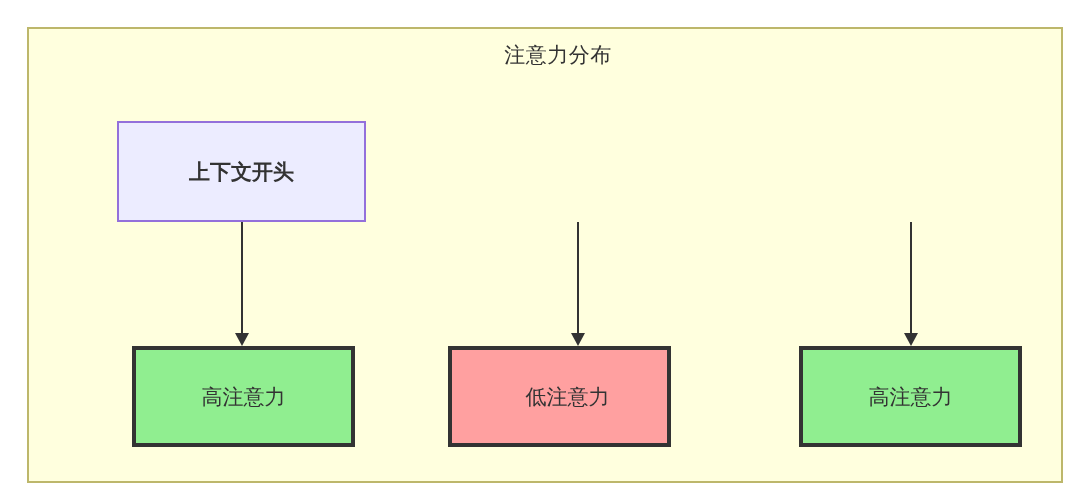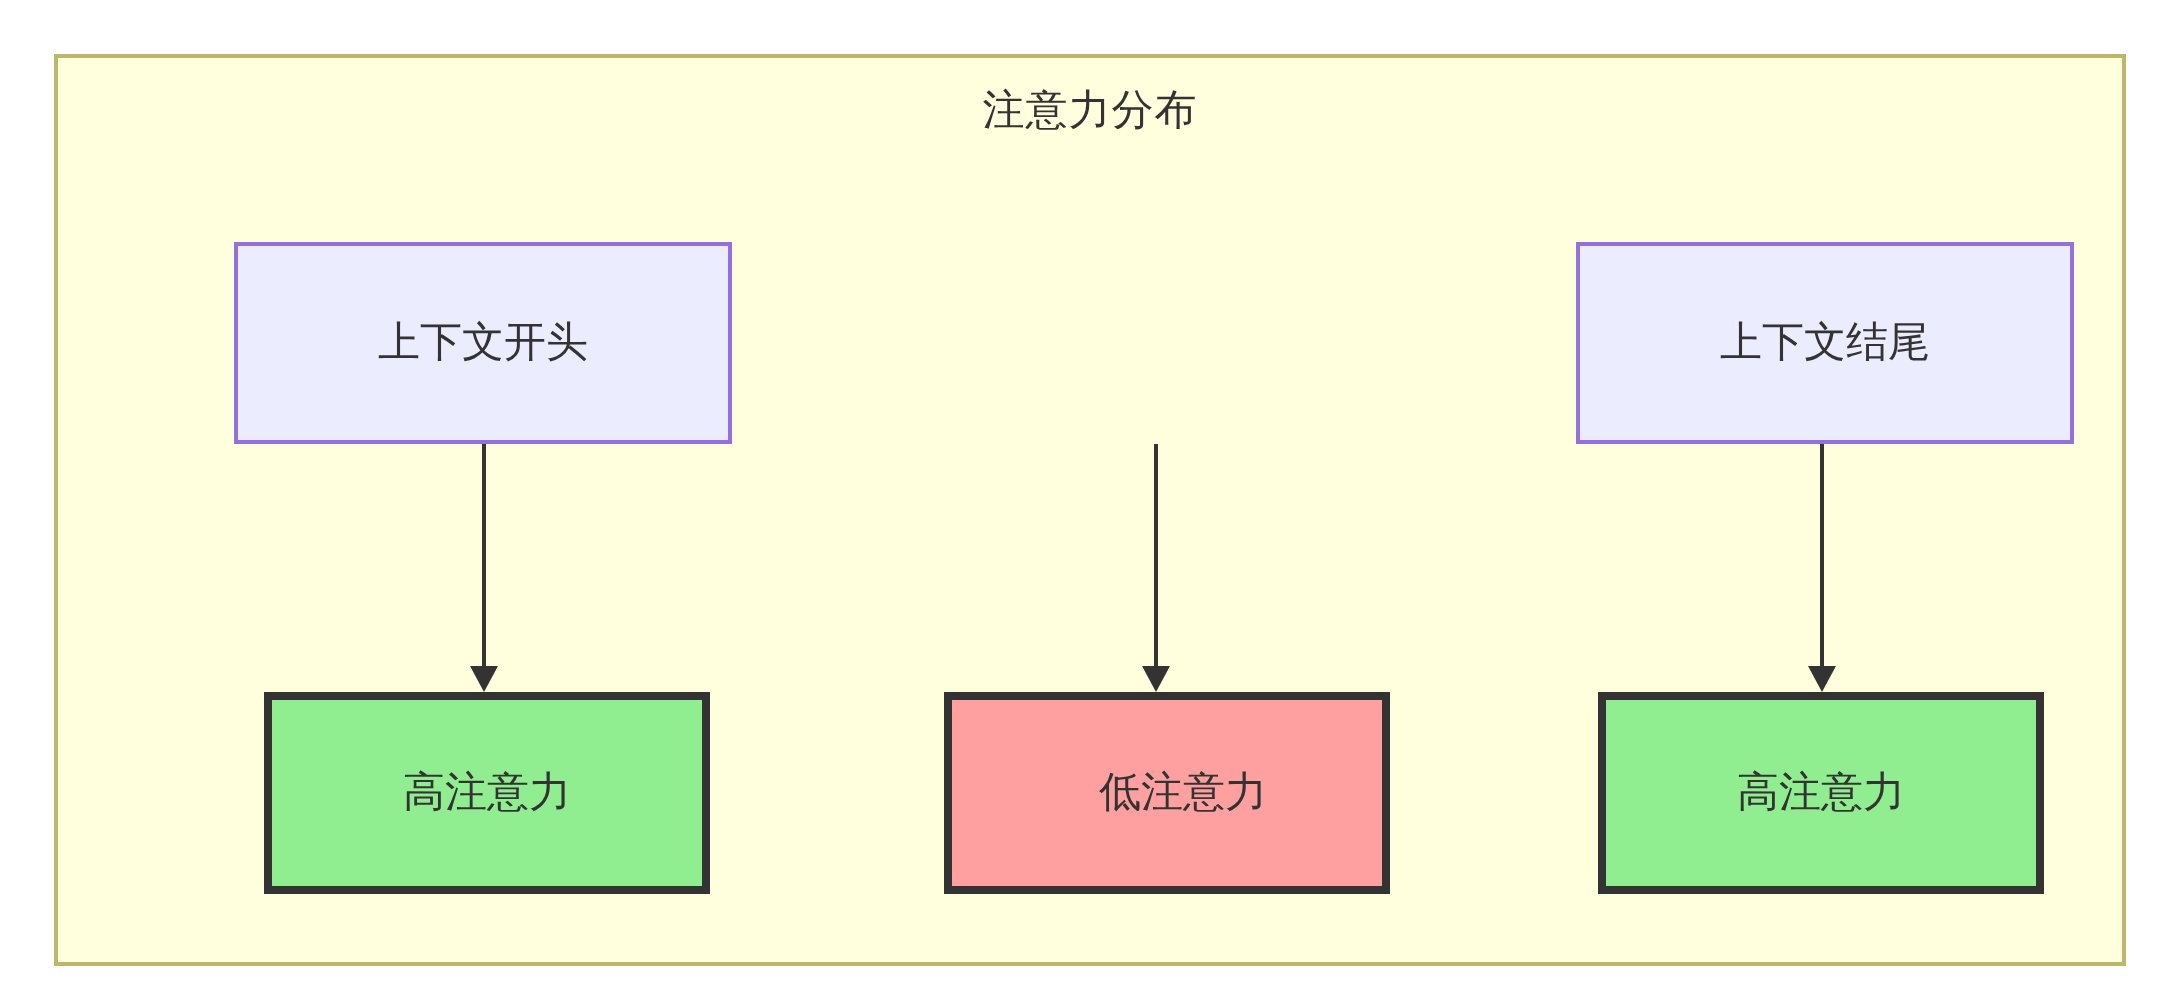--- a/index.html
+++ b/index.html
@@ -36,59 +36,61 @@
   .subgraph-title {
     position: absolute;
     left: 0;
     top: 12px;
     width: 100%;
     text-align: center;
     font-size: 21px;
     color: #333333;
     letter-spacing: 0.5px;
     white-space: nowrap;
+    padding-left: 13px;
   }
 
   
   .node {
     position: absolute;
     box-sizing: border-box;
     display: flex;
     align-items: center;
     justify-content: center;
     font-size: 21px;
     color: #333333;
     line-height: 1;
     white-space: nowrap;
   }
 
   .node.ctx {
     background: #ececff;
     border: 2px solid #9370db;
     width: 249px;
     height: 101px;
+    font-weight: bold;
   }
 
   .node.attn {
     border: 4px solid #333333;
     width: 223px;
     height: 101px;
   }
 
   .node.attn.high { background: #90ee90; align-items: center; }
   .node.attn.low  { background: #ffa0a0; }
 
   
   #ctx-start  { left: 88px;  top: 92px; }
   #ctx-middle { left: 424px; top: 92px; }
   #ctx-end    { left: 759px; top: 92px; }
 
   
   #attn-start  { left: 103px; top: 317px; }
-  #attn-middle { left: 443px; top: 317px; padding-left: 16px; }
+  #attn-middle { left: 419px; top: 317px; padding-left: 16px; }
   #attn-end    { left: 770px; top: 317px; }
 
   
   .edge {
     position: absolute;
     top: 193px;
     height: 124px;
     width: 14px;
     pointer-events: none;
   }
@@ -122,23 +124,20 @@
 
   <div class="subgraph">
 
     <div class="subgraph-title">注意力分布</div>
 
     <div class="node ctx" id="ctx-start">
       <span>上下文开头</span>
     </div>
 
 
-    <div class="node ctx" id="ctx-end">
-      <span>上下文结尾</span>
-    </div>
 
     <div class="edge" id="edge-start">
       <div class="shaft"></div>
       <div class="head"></div>
     </div>
 
     <div class="edge" id="edge-middle">
       <div class="shaft"></div>
       <div class="head"></div>
     </div>

